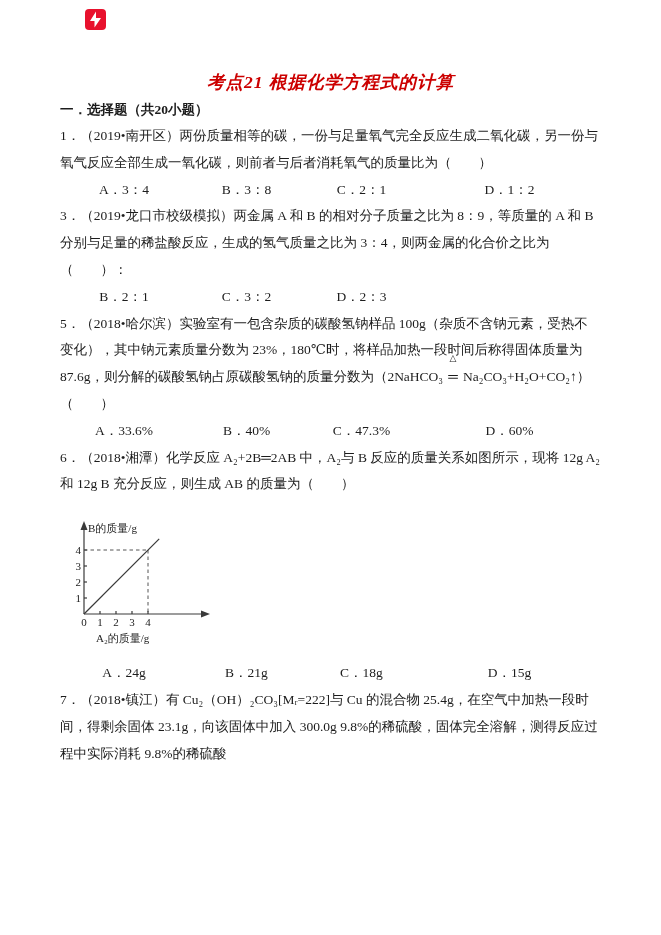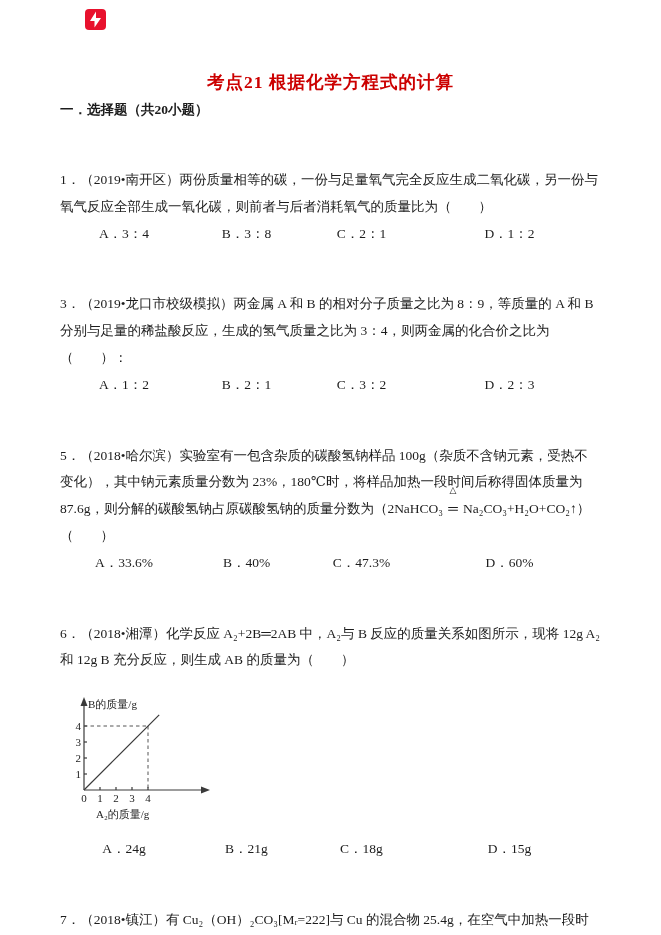--- a/index.html
+++ b/index.html
@@ -8,27 +8,27 @@
     width:661px; height:935px; position:relative; overflow:hidden;
     font-family:"Liberation Serif","DejaVu Serif",serif;
     color:#1c1c1c;
   }
   .logo {
     position:absolute; left:85px; top:9px; width:21px; height:21px;
     border-radius:4px; display:flex; align-items:center; justify-content:center;
   }
   h1.title {
     margin:70px 40px 0 40px; text-align:center;
-    font-size:17.5px; font-weight:bold; letter-spacing:1px;
+    font-size:17.5px; font-weight:bold; letter-spacing:1px;font-style:italic;
   }
   .content { padding:0 60px; }
   .section-header {
     margin-top:2px; font-weight:bold; font-size:13.5px; line-height:27px;
   }
-  p.qtext { font-size:13.5px; line-height:26.8px; text-align:left;margin-top:44px; }
+  p.qtext { font-size:13.5px; line-height:26.8px; text-align:left; }
   .options {
     display:grid; grid-template-columns:128px 117px 113px auto;
     font-size:13.5px; line-height:26.8px;text-align:center;
   }
   .cond { display:inline-block; position:relative; min-width:20px; text-align:center; padding:0 1px; }
   .cond .delta {
     position:absolute; left:50%; top:-10px; transform:translateX(-50%);
     font-size:9px; line-height:1;
   }
   .chart { position:relative; width:170px; height:140px; margin:20px 0 2px 4px; }
@@ -65,21 +65,20 @@
       <span>B．3：8</span>
       <span>C．2：1</span>
       <span>D．1：2</span>
     </div>
   </div>
 
 
   <div>
     <p class="qtext">3．（2019•龙口市校级模拟）两金属 A 和 B 的相对分子质量之比为 8：9，等质量的 A 和 B 分别与足量的稀盐酸反应，生成的氢气质量之比为 3：4，则两金属的化合价之比为（　　）：</p>
     <div class="options">
-      <span>A．1：2</span>
       <span>B．2：1</span>
       <span>C．3：2</span>
       <span>D．2：3</span>
     </div>
   </div>
 
 
   <div>
     <p class="qtext"><span>5．（2018•哈尔滨）实验室有一包含杂质的碳酸氢钠样品 100g（杂质不含钠元素，受热不变化），其中钠元素质量分数为 23%，180℃时，将样品加热一段时间后称得固体质量为 87.6g，则分解的碳酸氢钠占原碳酸氢钠的质量分数为（2NaHCO₃</span><span class="cond"><span class="delta">△</span><span>═</span></span><span>Na₂CO₃+H₂O+CO₂↑）（　　）</span></p>
     <div class="options">

